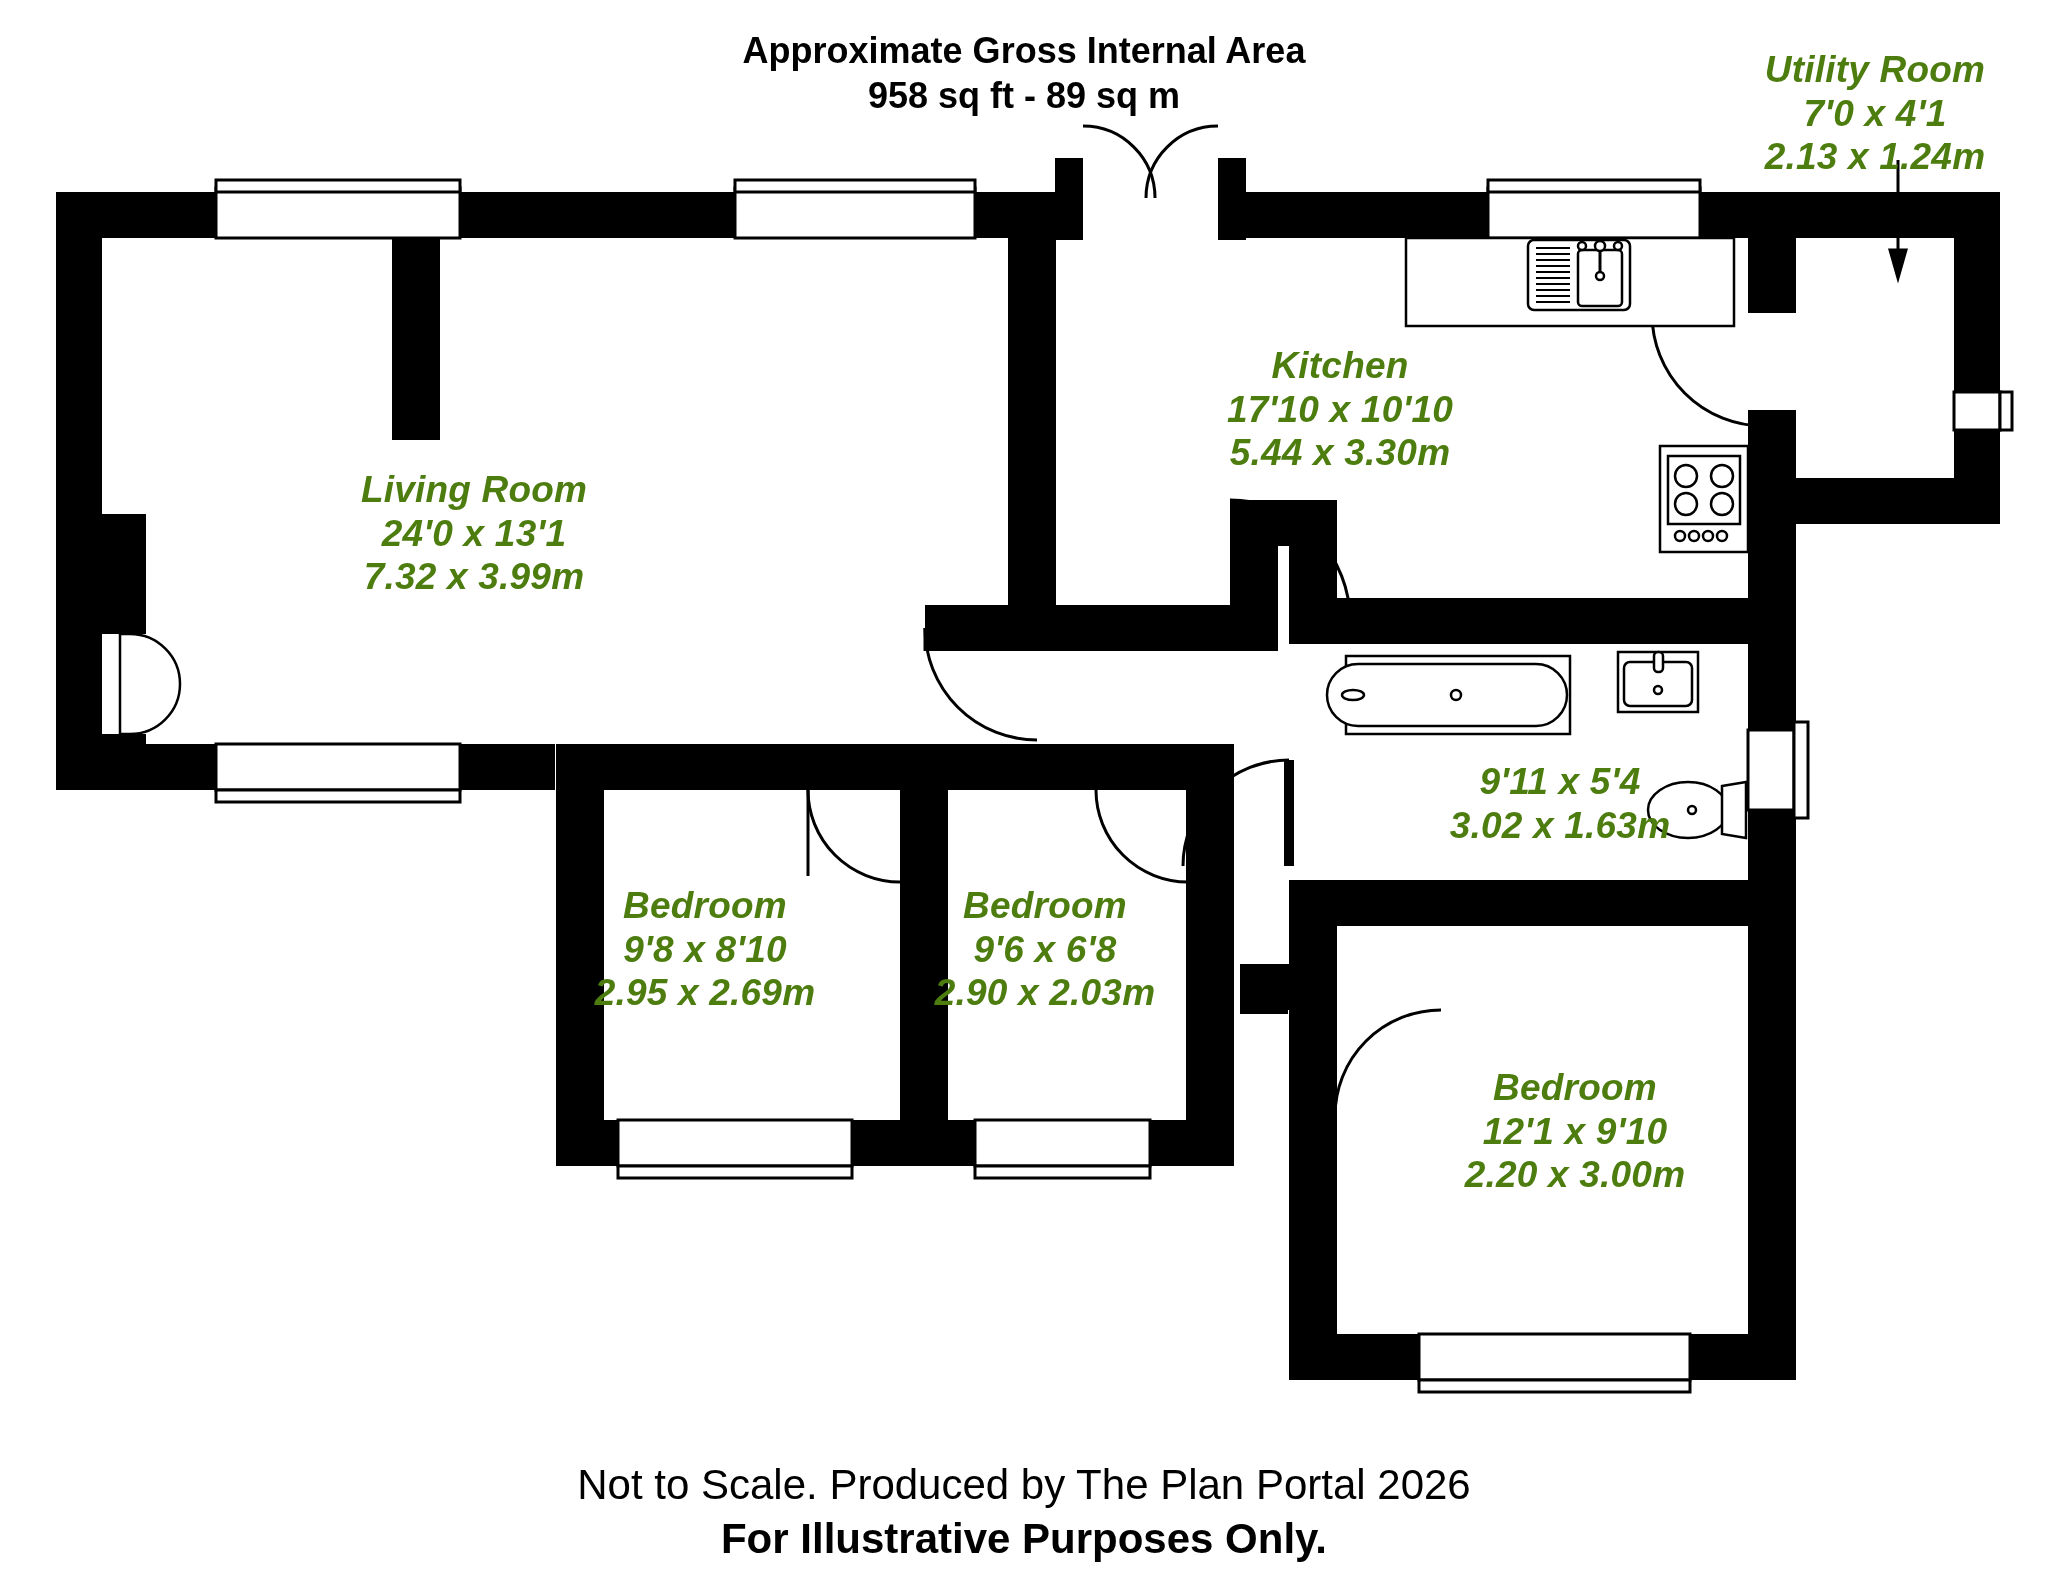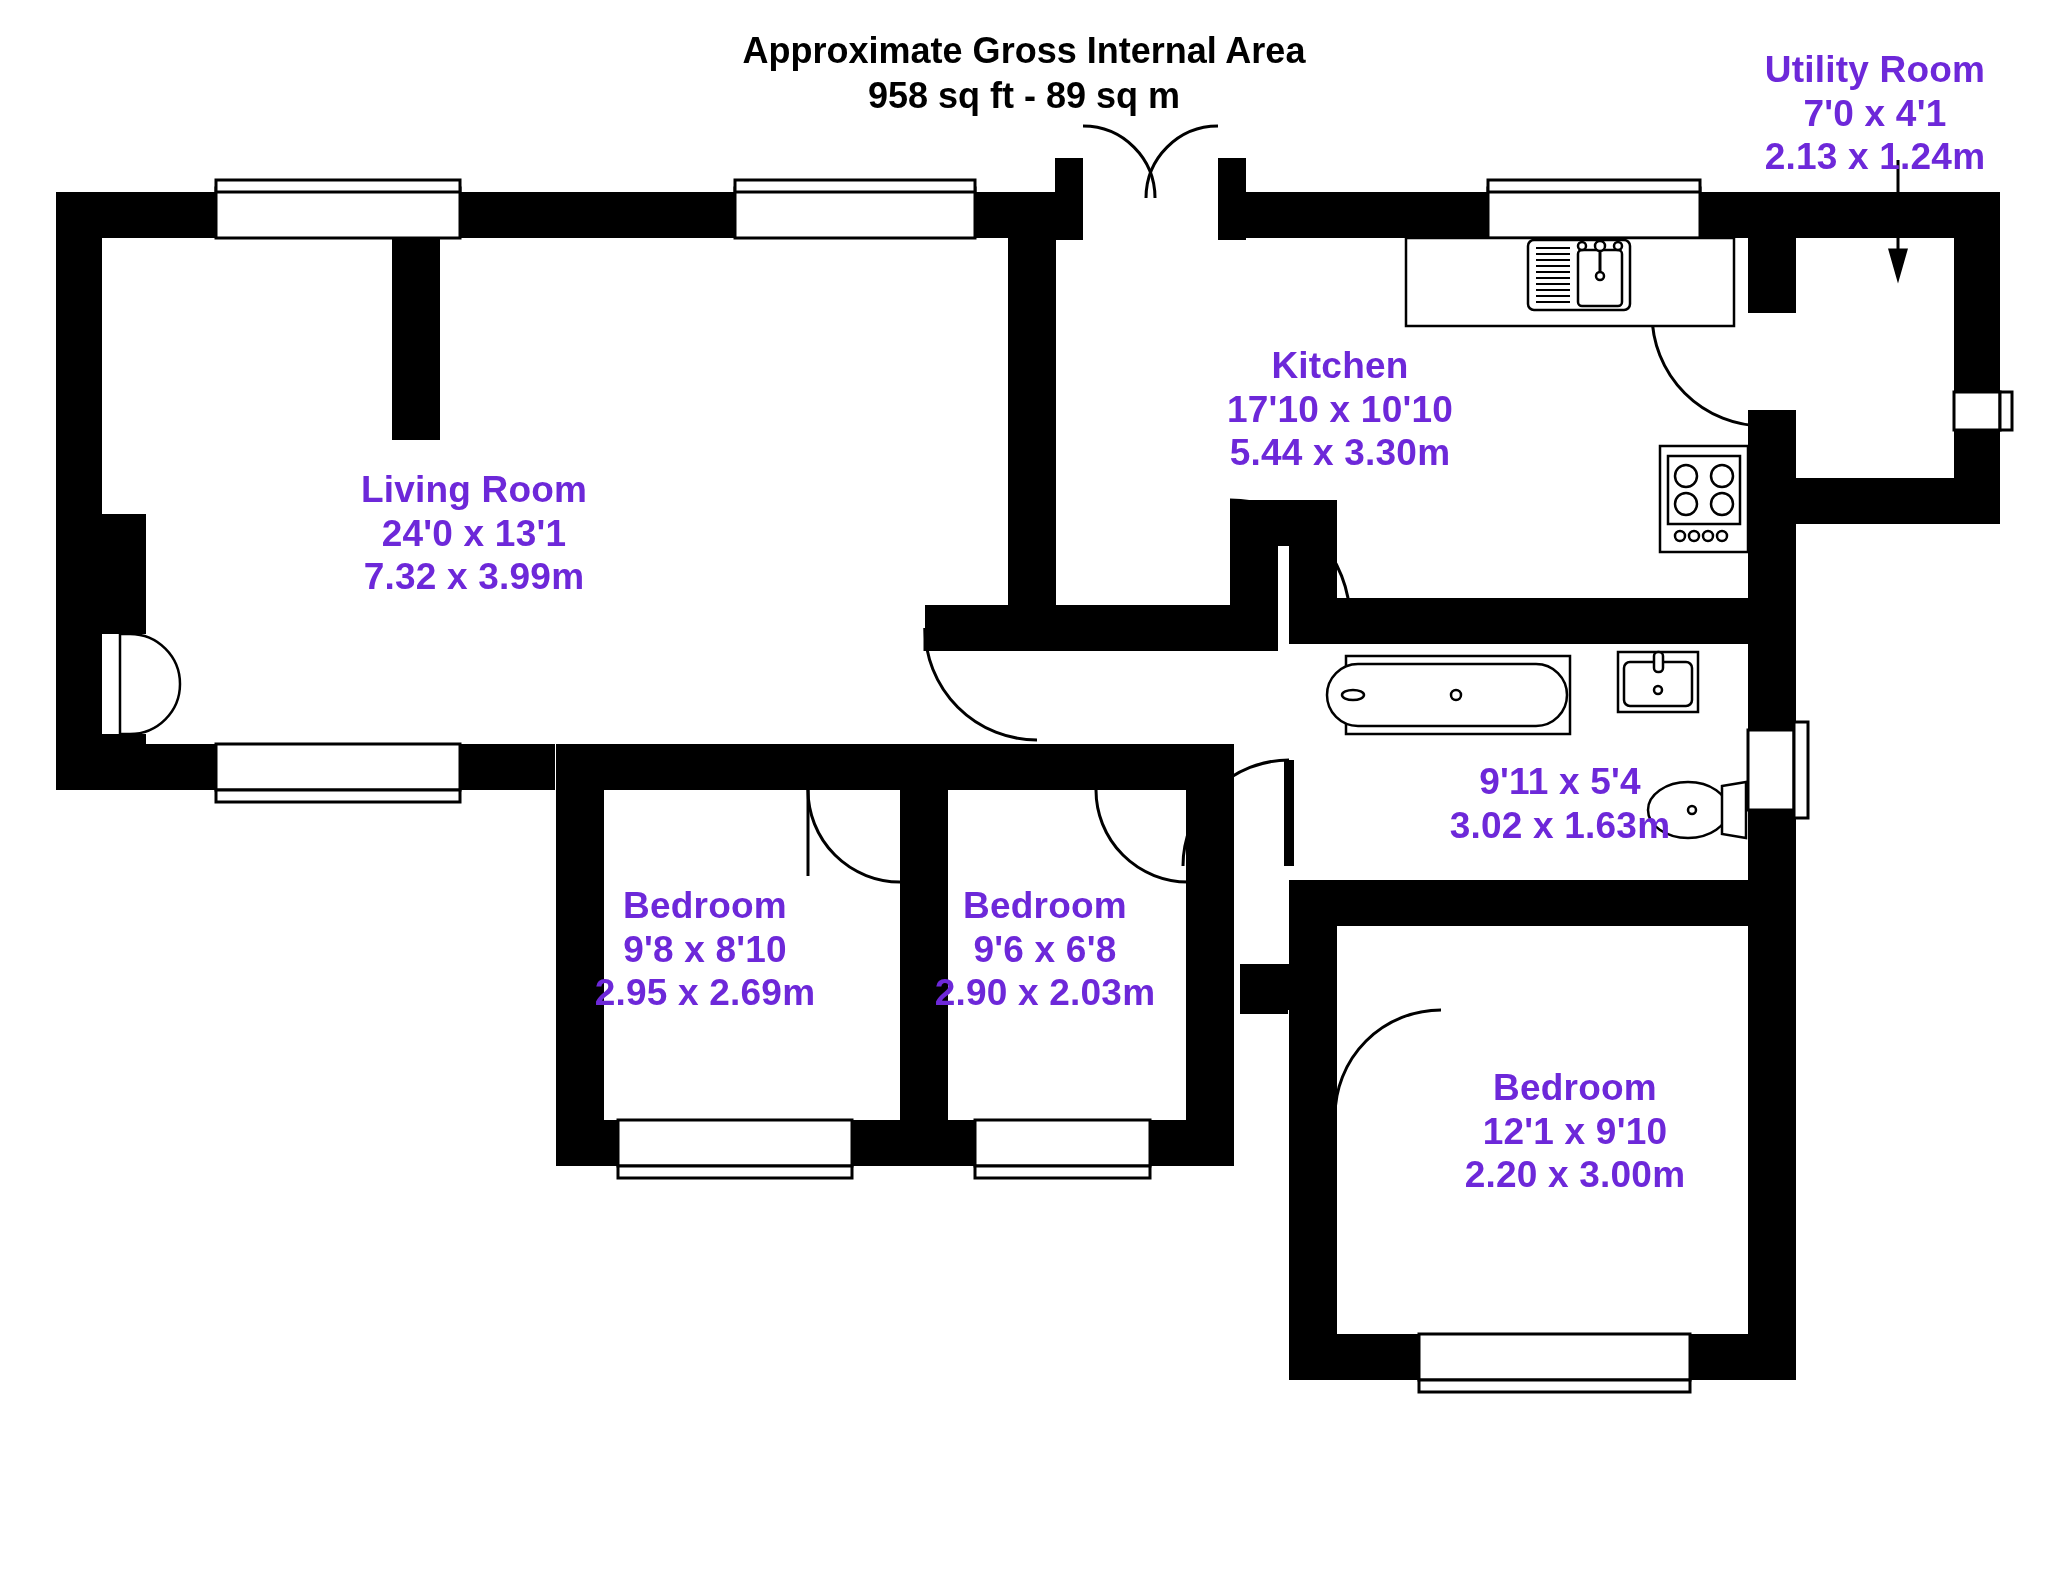--- a/index.html
+++ b/index.html
@@ -31,21 +31,22 @@
     display: block;
   }
 
   
   .label-block {
     position: absolute;
     text-align: center;
     line-height: 1.18;
     font-weight: bold;
     white-space: nowrap;
-    color: #6d28d9;
+    color: #4d7c0f;
+    font-style: italic;
   }
   .label-block .room-name {
     display: block;
     font-size: 37px;
     letter-spacing: 0.2px;
   }
   .label-block .dim {
     display: block;
     font-size: 37px;
     letter-spacing: 0.2px;
@@ -340,14 +341,18 @@
     <span class="dim">9'6 x 6'8</span>
     <span class="dim">2.90 x 2.03m</span>
   </div>
 
   <div class="label-block" id="label-bedroom-3">
     <span class="room-name">Bedroom</span>
     <span class="dim">12'1 x 9'10</span>
     <span class="dim">2.20 x 3.00m</span>
   </div>
 
+  <div id="footer-block">
+    <span class="foot-line1">Not to Scale. Produced by The Plan Portal 2026</span>
+    <span class="foot-line2">For Illustrative Purposes Only.</span>
+  </div>
 
 </div>
 
 </body></html>

